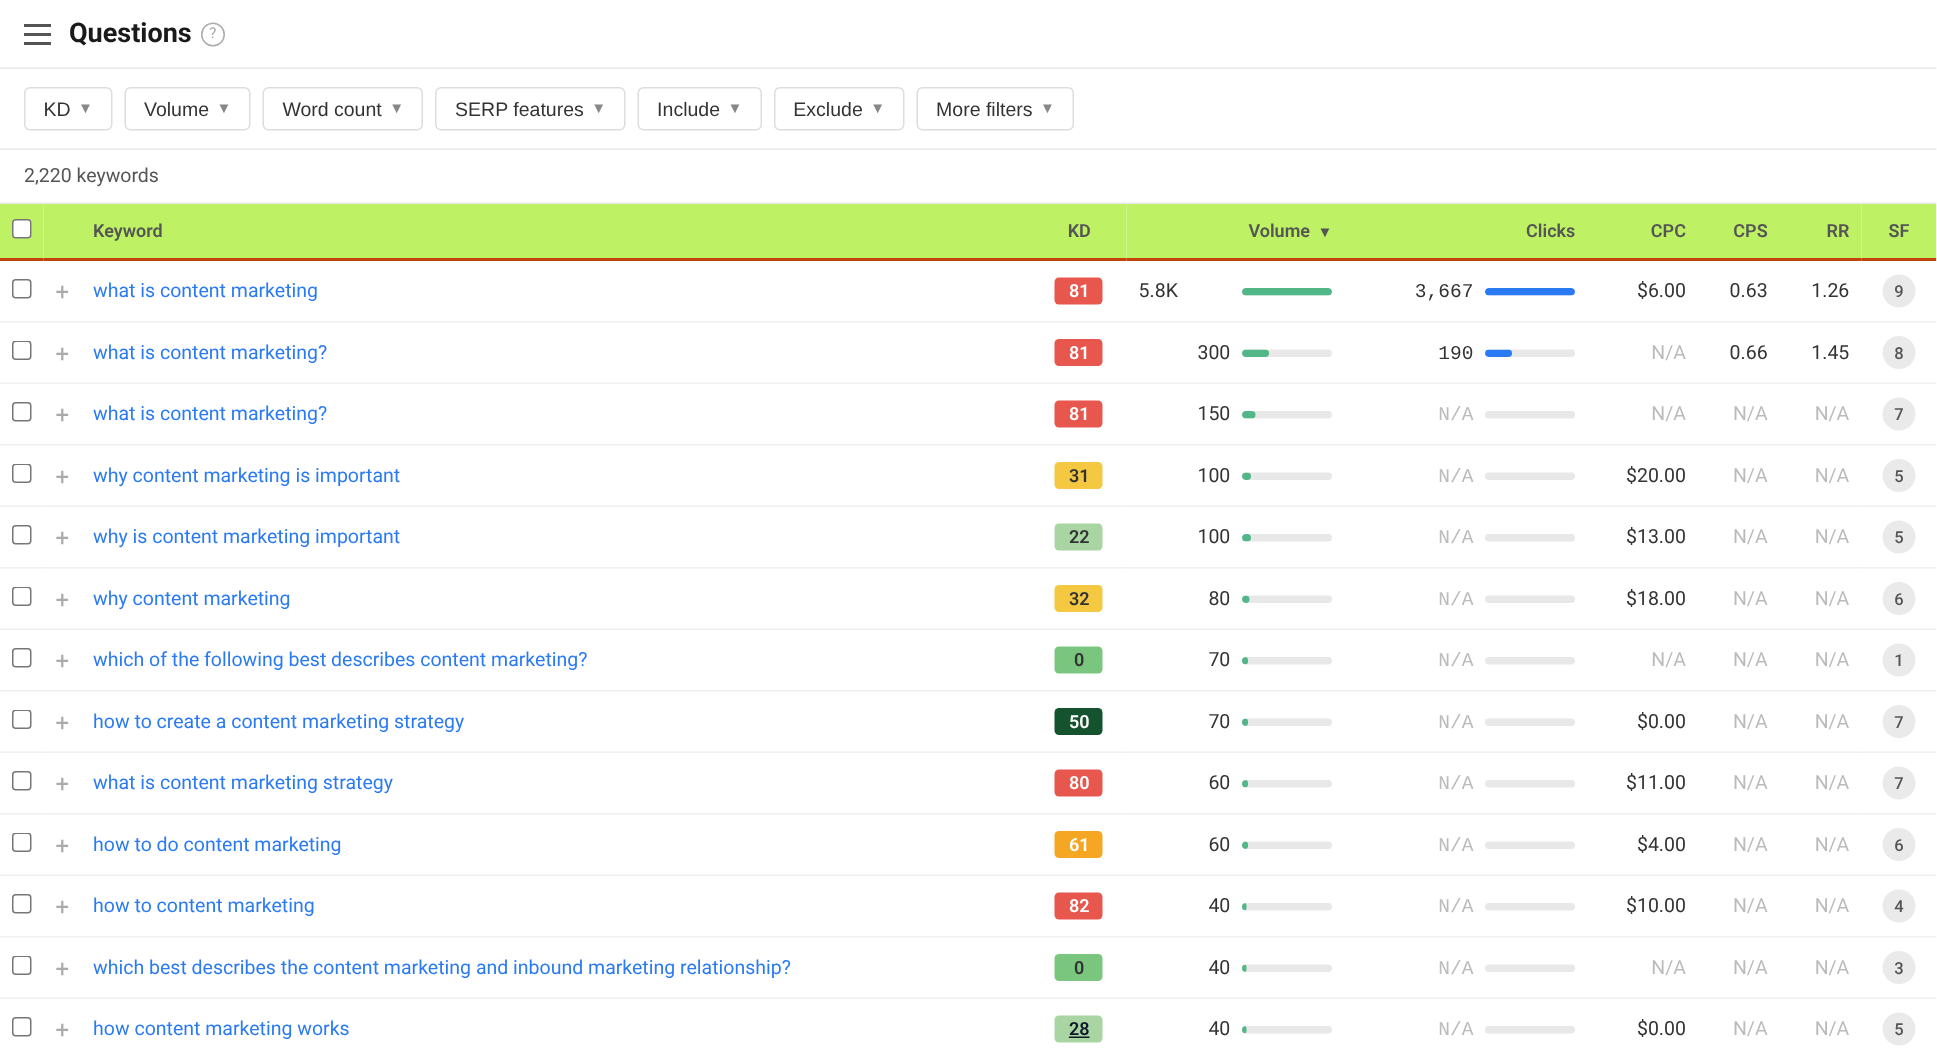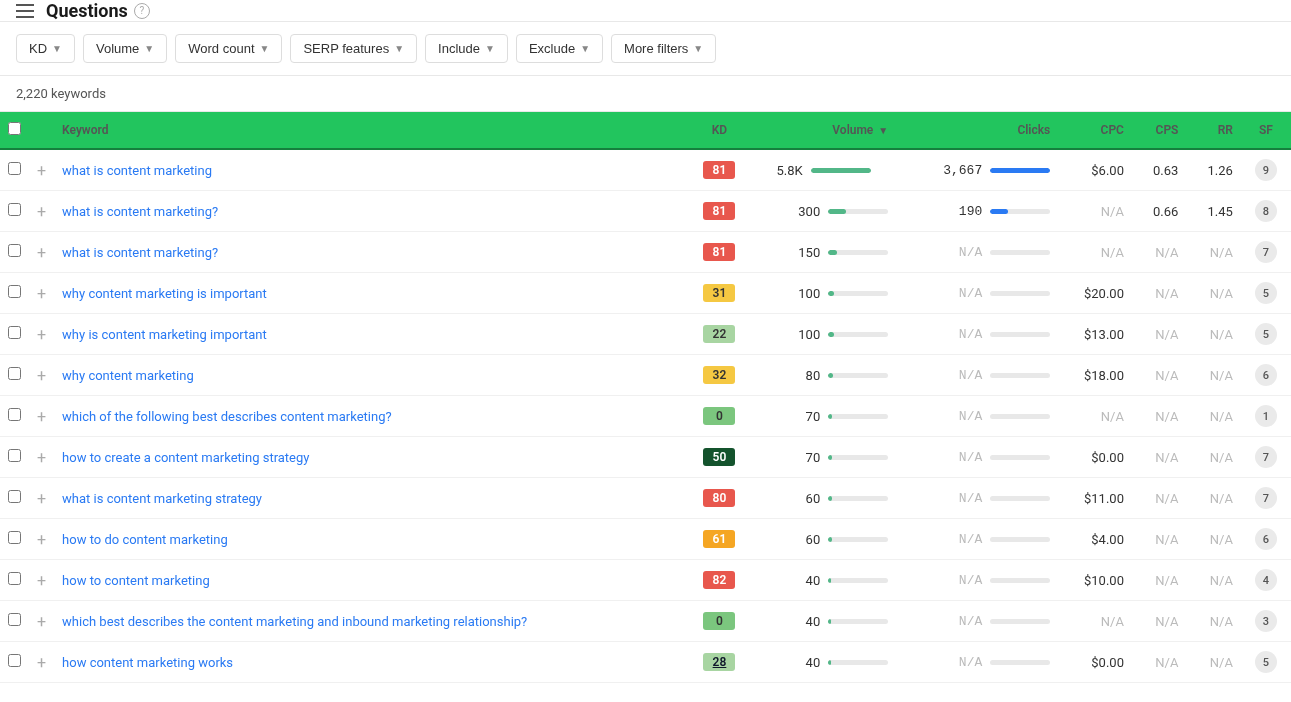--- a/index.html
+++ b/index.html
@@ -1,32 +1,32 @@
 <!DOCTYPE html>
 <html><head>
   <meta charset="utf-8">
   <style>
     * { box-sizing: border-box; margin: 0; padding: 0; }
     body { font-family: -apple-system, BlinkMacSystemFont, 'Segoe UI', Roboto, sans-serif; background: #fff; color: #333; font-size: 13px; }
 
-    .header { display: flex; align-items: center; padding: 0 16px; border-bottom: 1px solid #e8e8e8; background: #fff; }
+    .header { display: flex; align-items: center; padding: 12px 16px; border-bottom: 1px solid #e8e8e8; background: #fff; }
     .hamburger { margin-right: 12px; cursor: pointer; display: flex; flex-direction: column; gap: 4px; }
     .hamburger span { display: block; width: 18px; height: 2px; background: #555; }
     .title { font-size: 18px; font-weight: 700; color: #1a1a1a; }
     .title-help { display: inline-flex; align-items: center; justify-content: center; width: 16px; height: 16px; border-radius: 50%; border: 1px solid #aaa; color: #aaa; font-size: 10px; margin-left: 6px; cursor: pointer; font-weight: 400; }
 
     .filters { display: flex; align-items: center; gap: 8px; padding: 12px 16px; border-bottom: 1px solid #e8e8e8; background: #fff; flex-wrap: wrap; }
     .filter-btn { display: flex; align-items: center; gap: 5px; padding: 6px 12px; border: 1px solid #ddd; border-radius: 4px; background: #fff; cursor: pointer; font-size: 13px; color: #333; white-space: nowrap; }
     .filter-btn .chevron { font-size: 10px; color: #888; }
 
     .keyword-count { padding: 10px 16px; font-size: 13px; color: #555; border-bottom: 1px solid #e8e8e8; }
 
     .table-container { overflow-x: auto; }
     table { width: 100%; border-collapse: collapse; }
-    thead tr { background: #22c55e; border-bottom: 2px solid #15803d; }
+    thead tr { background: #bef264; border-bottom: 2px solid #c2410c; }
     th { padding: 10px 8px; text-align: left; font-size: 12px; font-weight: 600; color: #555; white-space: nowrap; cursor: pointer; }
     th.right { text-align: right; }
     th.center { text-align: center; }
 
     tbody tr { border-bottom: 1px solid #f0f0f0; }
     td { padding: 9px 8px; font-size: 13px; color: #333; vertical-align: middle; }
     td.right { text-align: right; }
     td.center { text-align: center; }
 
     .checkbox-cell { width: 28px; text-align: center; }
@@ -120,21 +120,21 @@
         <th class="center">SF</th>
       </tr>
     </thead>
     <tbody id="table-body">
         <tr>
           <td class="checkbox-cell"><input type="checkbox" style=""></td>
           <td class="add-cell">+</td>
           <td><a class="keyword-link" href="#">what is content marketing</a></td>
           <td class="center"><span class="kd-badge" style="background:#e8574d;color:#fff;">81</span></td>
           <td class="right">
-            <div class="volume-bar" style="justify-content:center;">
+            <div class="volume-bar" style="justify-content:space-between;">
     <span>5.8K</span>
     <div class="bar-track">
       <div class="bar-fill bar-green" style="width:100%;"></div>
     </div>
   </div>
           </td>
           <td class="right">
             <div class="clicks-bar" style="justify-content:flex-end;">
       <span>3,667</span>
       <div class="clicks-track">

